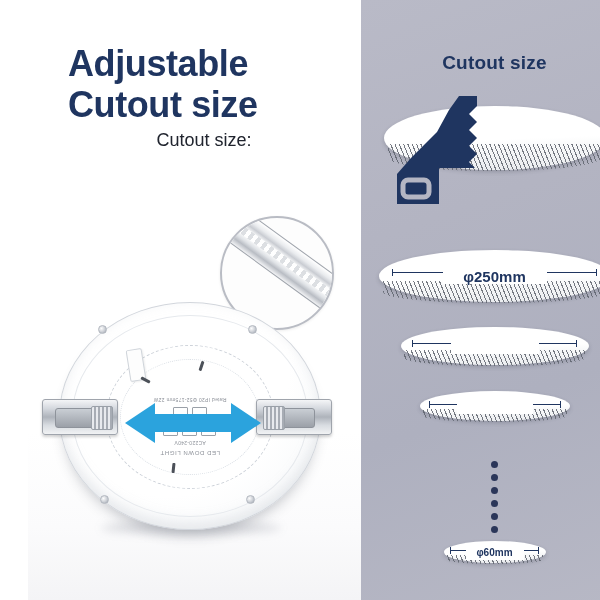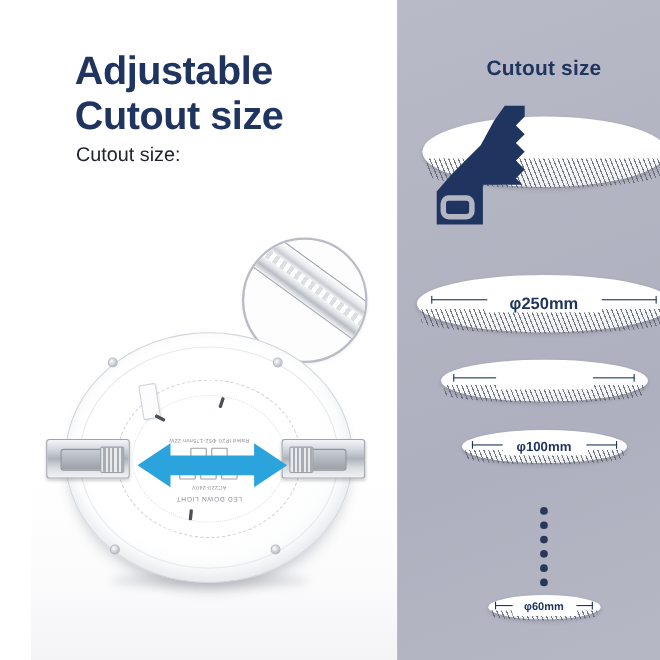--- a/index.html
+++ b/index.html
@@ -12,21 +12,21 @@
     background:linear-gradient(180deg,#ffffff 0%,#ffffff 72%,#fbfbfc 88%,#f4f4f6 100%);}
   .right-panel{position:absolute;left:333px;top:0;width:267px;height:600px;
     background:linear-gradient(160deg,#b9bac7 0%,#b3b4c2 35%,#aeb0bf 65%,#b7b8c5 100%);}
 
   
   .title{position:absolute;left:40px;top:44px;width:280px;
     color:#1f3560;font-size:36px;font-weight:bold;line-height:1.13;
     letter-spacing:-0.4px;}
   .title .l2{display:block;}
   .subtitle{position:absolute;left:41px;top:129px;width:270px;
-    color:#20242e;font-size:18px;line-height:1.33;font-weight:400;}
+    color:#20242e;font-size:18px;line-height:1.33;font-weight:400;text-align:center;}
   .subtitle .s2{display:block;}
 
   
   .callout{position:absolute;left:192px;top:216px;width:110px;height:110px;
     border-radius:50%;border:2px solid #b9bcc4;background:#fdfdfd;overflow:hidden;
     box-shadow:0 1px 3px rgba(0,0,0,.08);}
   .clip-strip{position:absolute;left:-16px;top:22px;width:150px;height:34px;
     transform:rotate(36deg);transform-origin:center;
     background:linear-gradient(180deg,#ffffff 0%,#e9ebee 16%,#c9ccd2 28%,
       #f6f7f8 40%,#ffffff 56%,#dfe2e6 72%,#b9bdc4 84%,#f2f3f5 100%);
@@ -223,21 +223,20 @@
         </div>
       </div>
 
       <div class="disc-row" style="top:391px;">
         <div class="ellipse" style="width:150px;height:30px;">
           <div class="edge"></div>
           <div class="dimline"></div>
           <div class="cap l"></div>
           <div class="cap r"></div>
           <div class="lblbg" style="width:76px;"></div>
-          <div class="lbl" style="font-size:12px;">φ100mm</div>
         </div>
       </div>
 
       <div class="dots" style="top:455px;">
         <div class="dot"></div>
         <div class="dot"></div>
         <div class="dot"></div>
         <div class="dot"></div>
         <div class="dot"></div>
         <div class="dot"></div>

